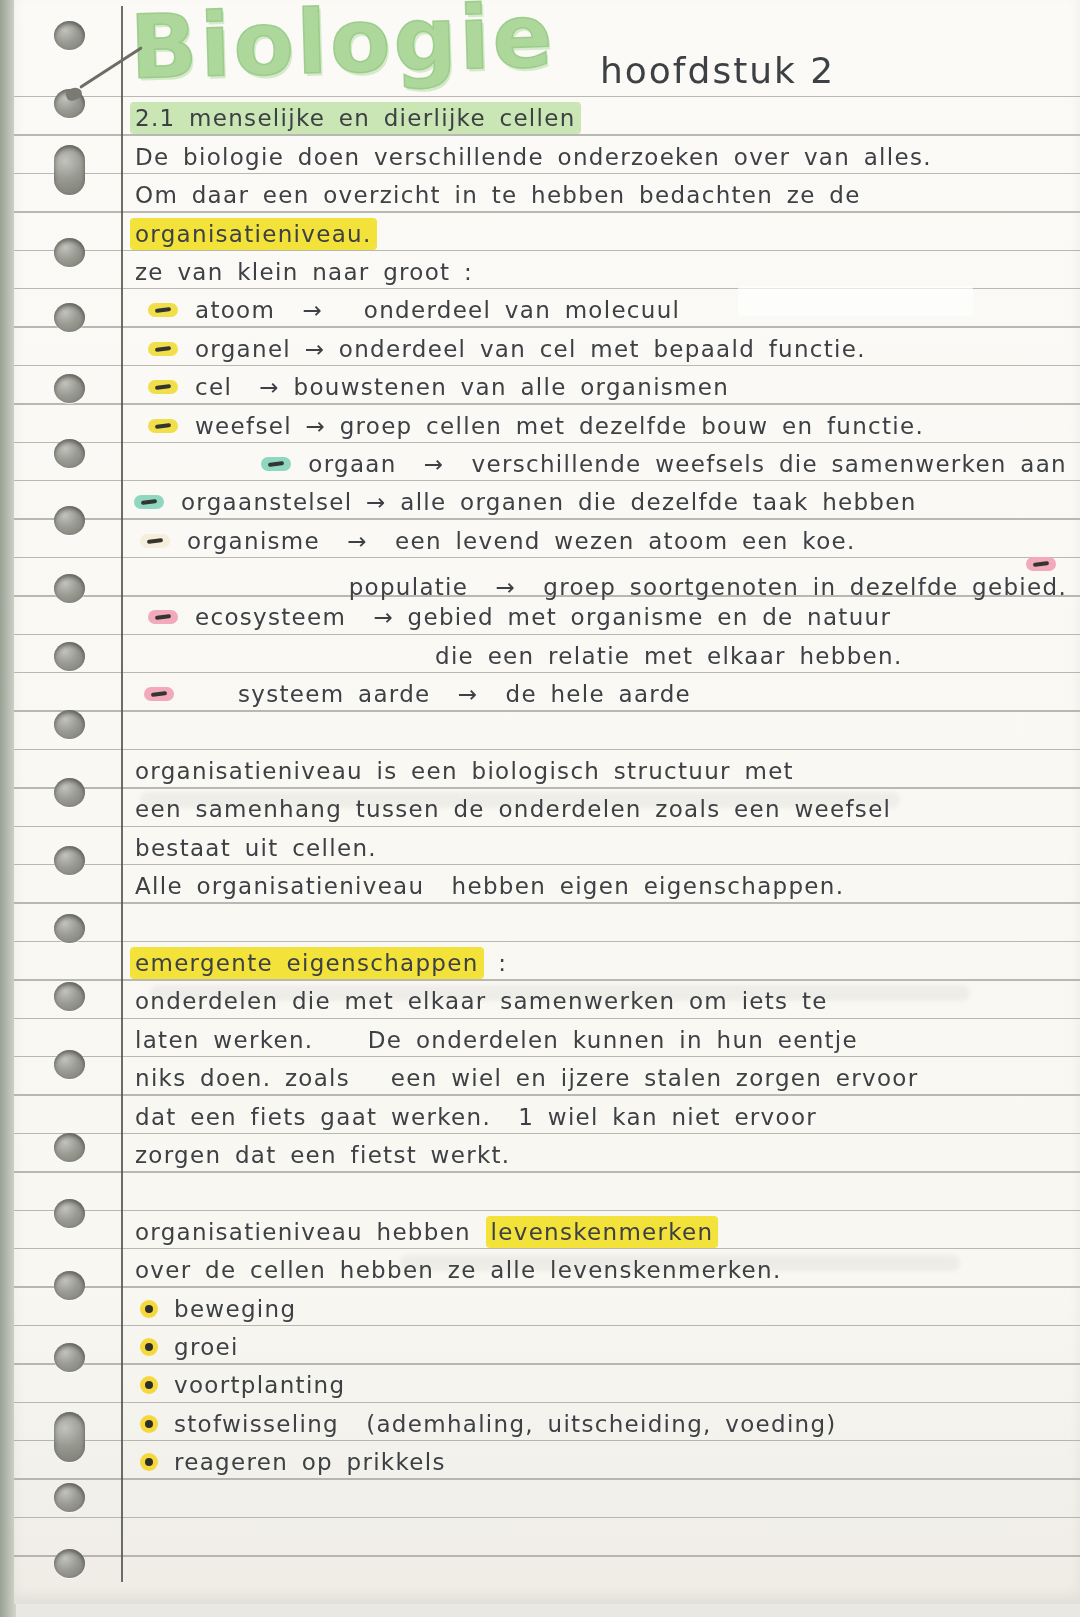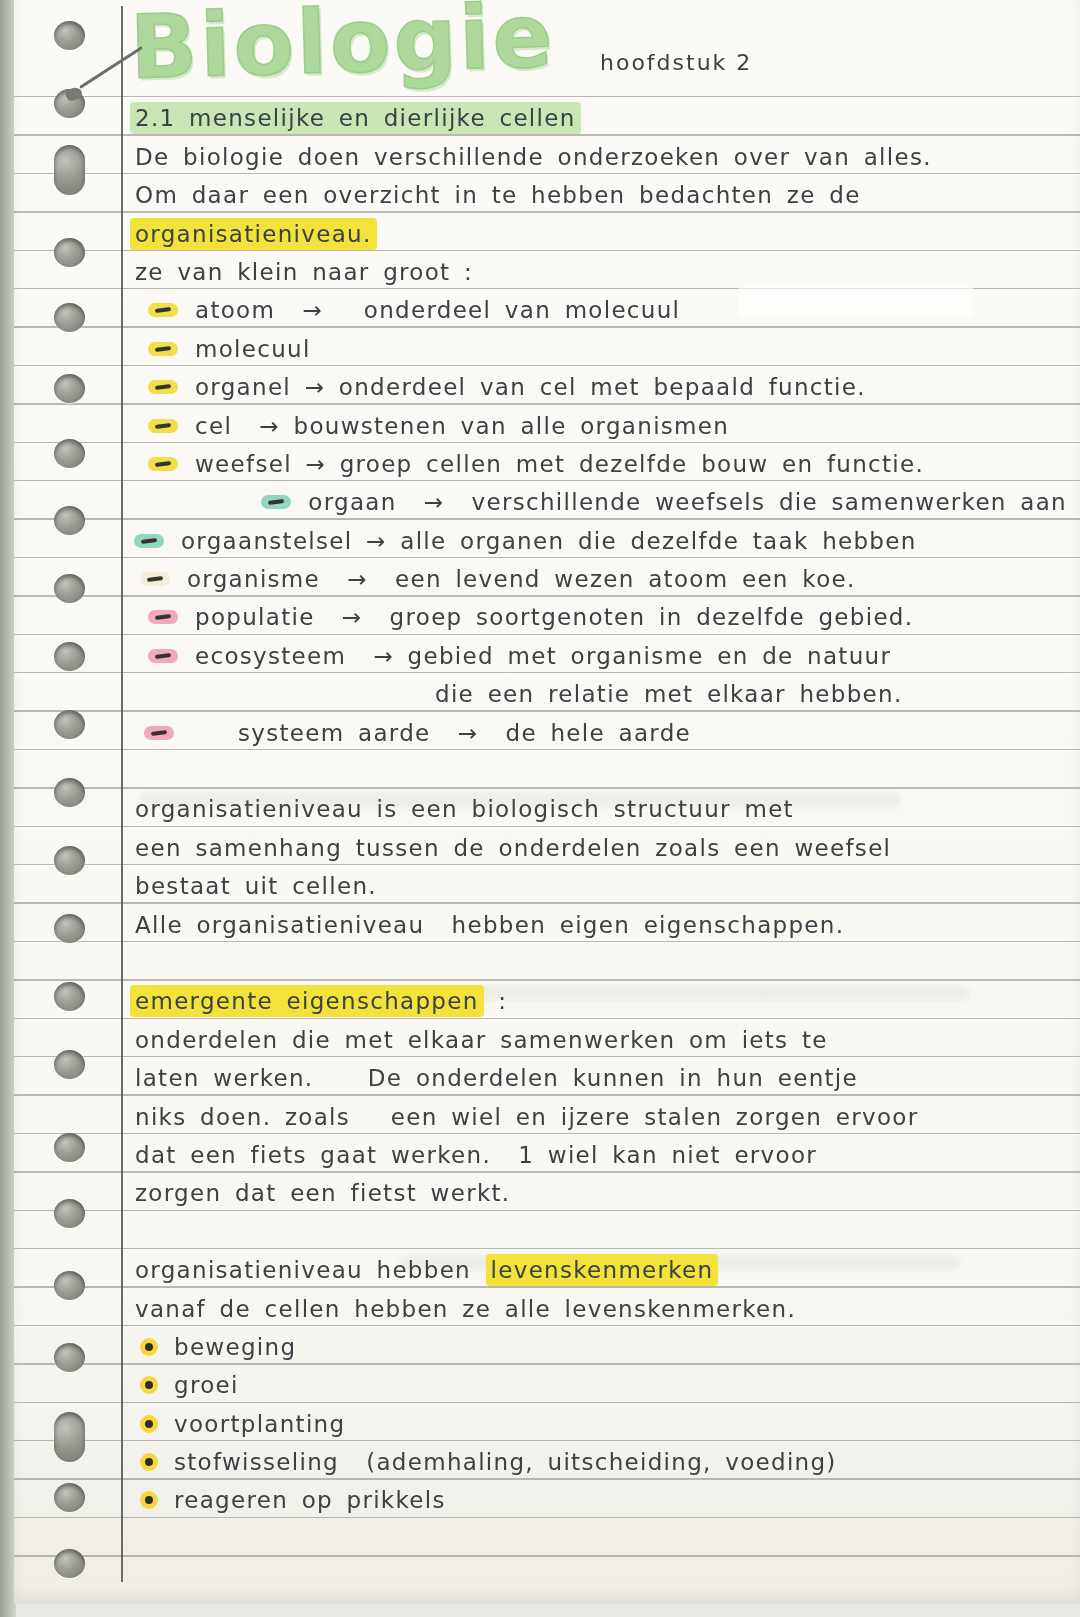--- a/index.html
+++ b/index.html
@@ -34,21 +34,21 @@
     transform:rotate(-33deg);border-radius:2px;z-index:5;}
   .pen-mark-blob{position:absolute;left:66px;top:88px;width:16px;height:12px;background:#7a7a72;
     border-radius:40% 60% 55% 45%;transform:rotate(-20deg);z-index:5;}
 
   .title{position:absolute;left:130px;top:-10px;z-index:3;
     font-size:88px;font-weight:800;letter-spacing:3px;color:var(--title-green);
     -webkit-text-stroke:1.5px rgba(148,201,133,.85);
     text-shadow:2px 3px 0 rgba(167,214,148,.45);
     transform:rotate(-1.6deg);}
   .chapter{position:absolute;left:600px;top:50px;z-index:3;
-    font-size:22px;color:var(--ink);letter-spacing:2px;text-align:right;}
+    font-size:36px;color:var(--ink);letter-spacing:2px;text-align:right;}
 
   .notes{position:absolute;left:132px;top:96px;width:938px;z-index:3;}
   .row{height:38.4px;display:flex;align-items:flex-end;padding-bottom:4px;box-sizing:border-box;}
   .txt{font-size:23px;color:var(--ink);letter-spacing:1.3px;word-spacing:5px;white-space:pre;line-height:1;}
   .seg{padding:1px 3px;border-radius:2px;}
   .seg.hl-yellow{background:var(--hl-yellow);box-shadow:0 0 0 2px var(--hl-yellow);}
   .seg.hl-green{background:var(--hl-green);box-shadow:0 0 0 2px var(--hl-green);}
   .bullet-dash{flex:0 0 auto;width:30px;height:14px;border-radius:7px;margin:0 14px 5px 2px;position:relative;}
   .bullet-dash::after{content:"";position:absolute;left:7px;top:5px;width:16px;height:4px;
     background:#34352f;border-radius:2px;transform:rotate(-8deg);}
@@ -117,24 +117,20 @@
       </div>
       <div class="row">
         <span class="txt"><span class="seg">ze van klein naar groot :</span></span>
       </div>
       <div class="row" style="padding-left: 14px;">
         <span class="bullet-dash" style="background: rgb(240, 223, 74);"></span>
         <span class="txt"><span class="seg">atoom  →   onderdeel van molecuul</span></span>
       </div>
       <div class="row" style="padding-left: 14px;">
         <span class="bullet-dash" style="background: rgb(240, 223, 74);"></span>
-        <span class="txt"><span class="seg">molecuul</span></span>
-      </div>
-      <div class="row" style="padding-left: 14px;">
-        <span class="bullet-dash" style="background: rgb(240, 223, 74);"></span>
         <span class="txt"><span class="seg">organel → onderdeel van cel met bepaald functie.</span></span>
       </div>
       <div class="row" style="padding-left: 14px;">
         <span class="bullet-dash" style="background: rgb(240, 223, 74);"></span>
         <span class="txt"><span class="seg">cel  → bouwstenen van alle organismen</span></span>
       </div>
       <div class="row" style="padding-left: 14px;">
         <span class="bullet-dash" style="background: rgb(240, 223, 74);"></span>
         <span class="txt"><span class="seg">weefsel → groep cellen met dezelfde bouw en functie.</span></span>
       </div>
@@ -143,21 +139,21 @@
         <span class="txt"><span class="seg">orgaan  →  verschillende weefsels die samenwerken aan</span></span>
       </div>
       <div class="row">
         <span class="bullet-dash" style="background: rgb(143, 215, 192);"></span>
         <span class="txt"><span class="seg">orgaanstelsel → alle organen die dezelfde taak hebben</span></span>
       </div>
       <div class="row" style="padding-left: 6px;">
         <span class="bullet-dash" style="background: rgb(246, 238, 221);"></span>
         <span class="txt"><span class="seg">organisme  →  een levend wezen atoom een koe.</span></span>
       </div>
-      <div class="row" style="padding-left: 14px;">
+      <div class="row" style="padding-left: 14px; flex-direction: column;">
         <span class="bullet-dash" style="background: rgb(242, 169, 187);"></span>
         <span class="txt"><span class="seg">populatie  →  groep soortgenoten in dezelfde gebied.</span></span>
       </div>
       <div class="row" style="padding-left: 14px;">
         <span class="bullet-dash" style="background: rgb(242, 169, 187);"></span>
         <span class="txt"><span class="seg">ecosysteem  → gebied met organisme en de natuur</span></span>
       </div>
       <div class="row" style="padding-left: 300px;">
         <span class="txt"><span class="seg">die een relatie met elkaar hebben.</span></span>
       </div>
@@ -201,21 +197,21 @@
       <div class="row">
         <span class="txt"><span class="seg">zorgen dat een fietst werkt.</span></span>
       </div>
       <div class="row">
         <span class="txt"></span>
       </div>
       <div class="row">
         <span class="txt"><span class="seg">organisatieniveau hebben </span><span class="seg hl-yellow">levenskenmerken</span></span>
       </div>
       <div class="row">
-        <span class="txt"><span class="seg">vanaf de cellen hebben ze alle levenskenmerken.</span></span>
+        <span class="txt"><span class="seg">over de cellen hebben ze alle levenskenmerken.</span></span>
       </div>
       <div class="row">
         <span class="bullet-dot" style="background: rgb(245, 216, 59);"></span>
         <span class="txt"><span class="seg">beweging</span></span>
       </div>
       <div class="row">
         <span class="bullet-dot" style="background: rgb(245, 216, 59);"></span>
         <span class="txt"><span class="seg">groei</span></span>
       </div>
       <div class="row">

